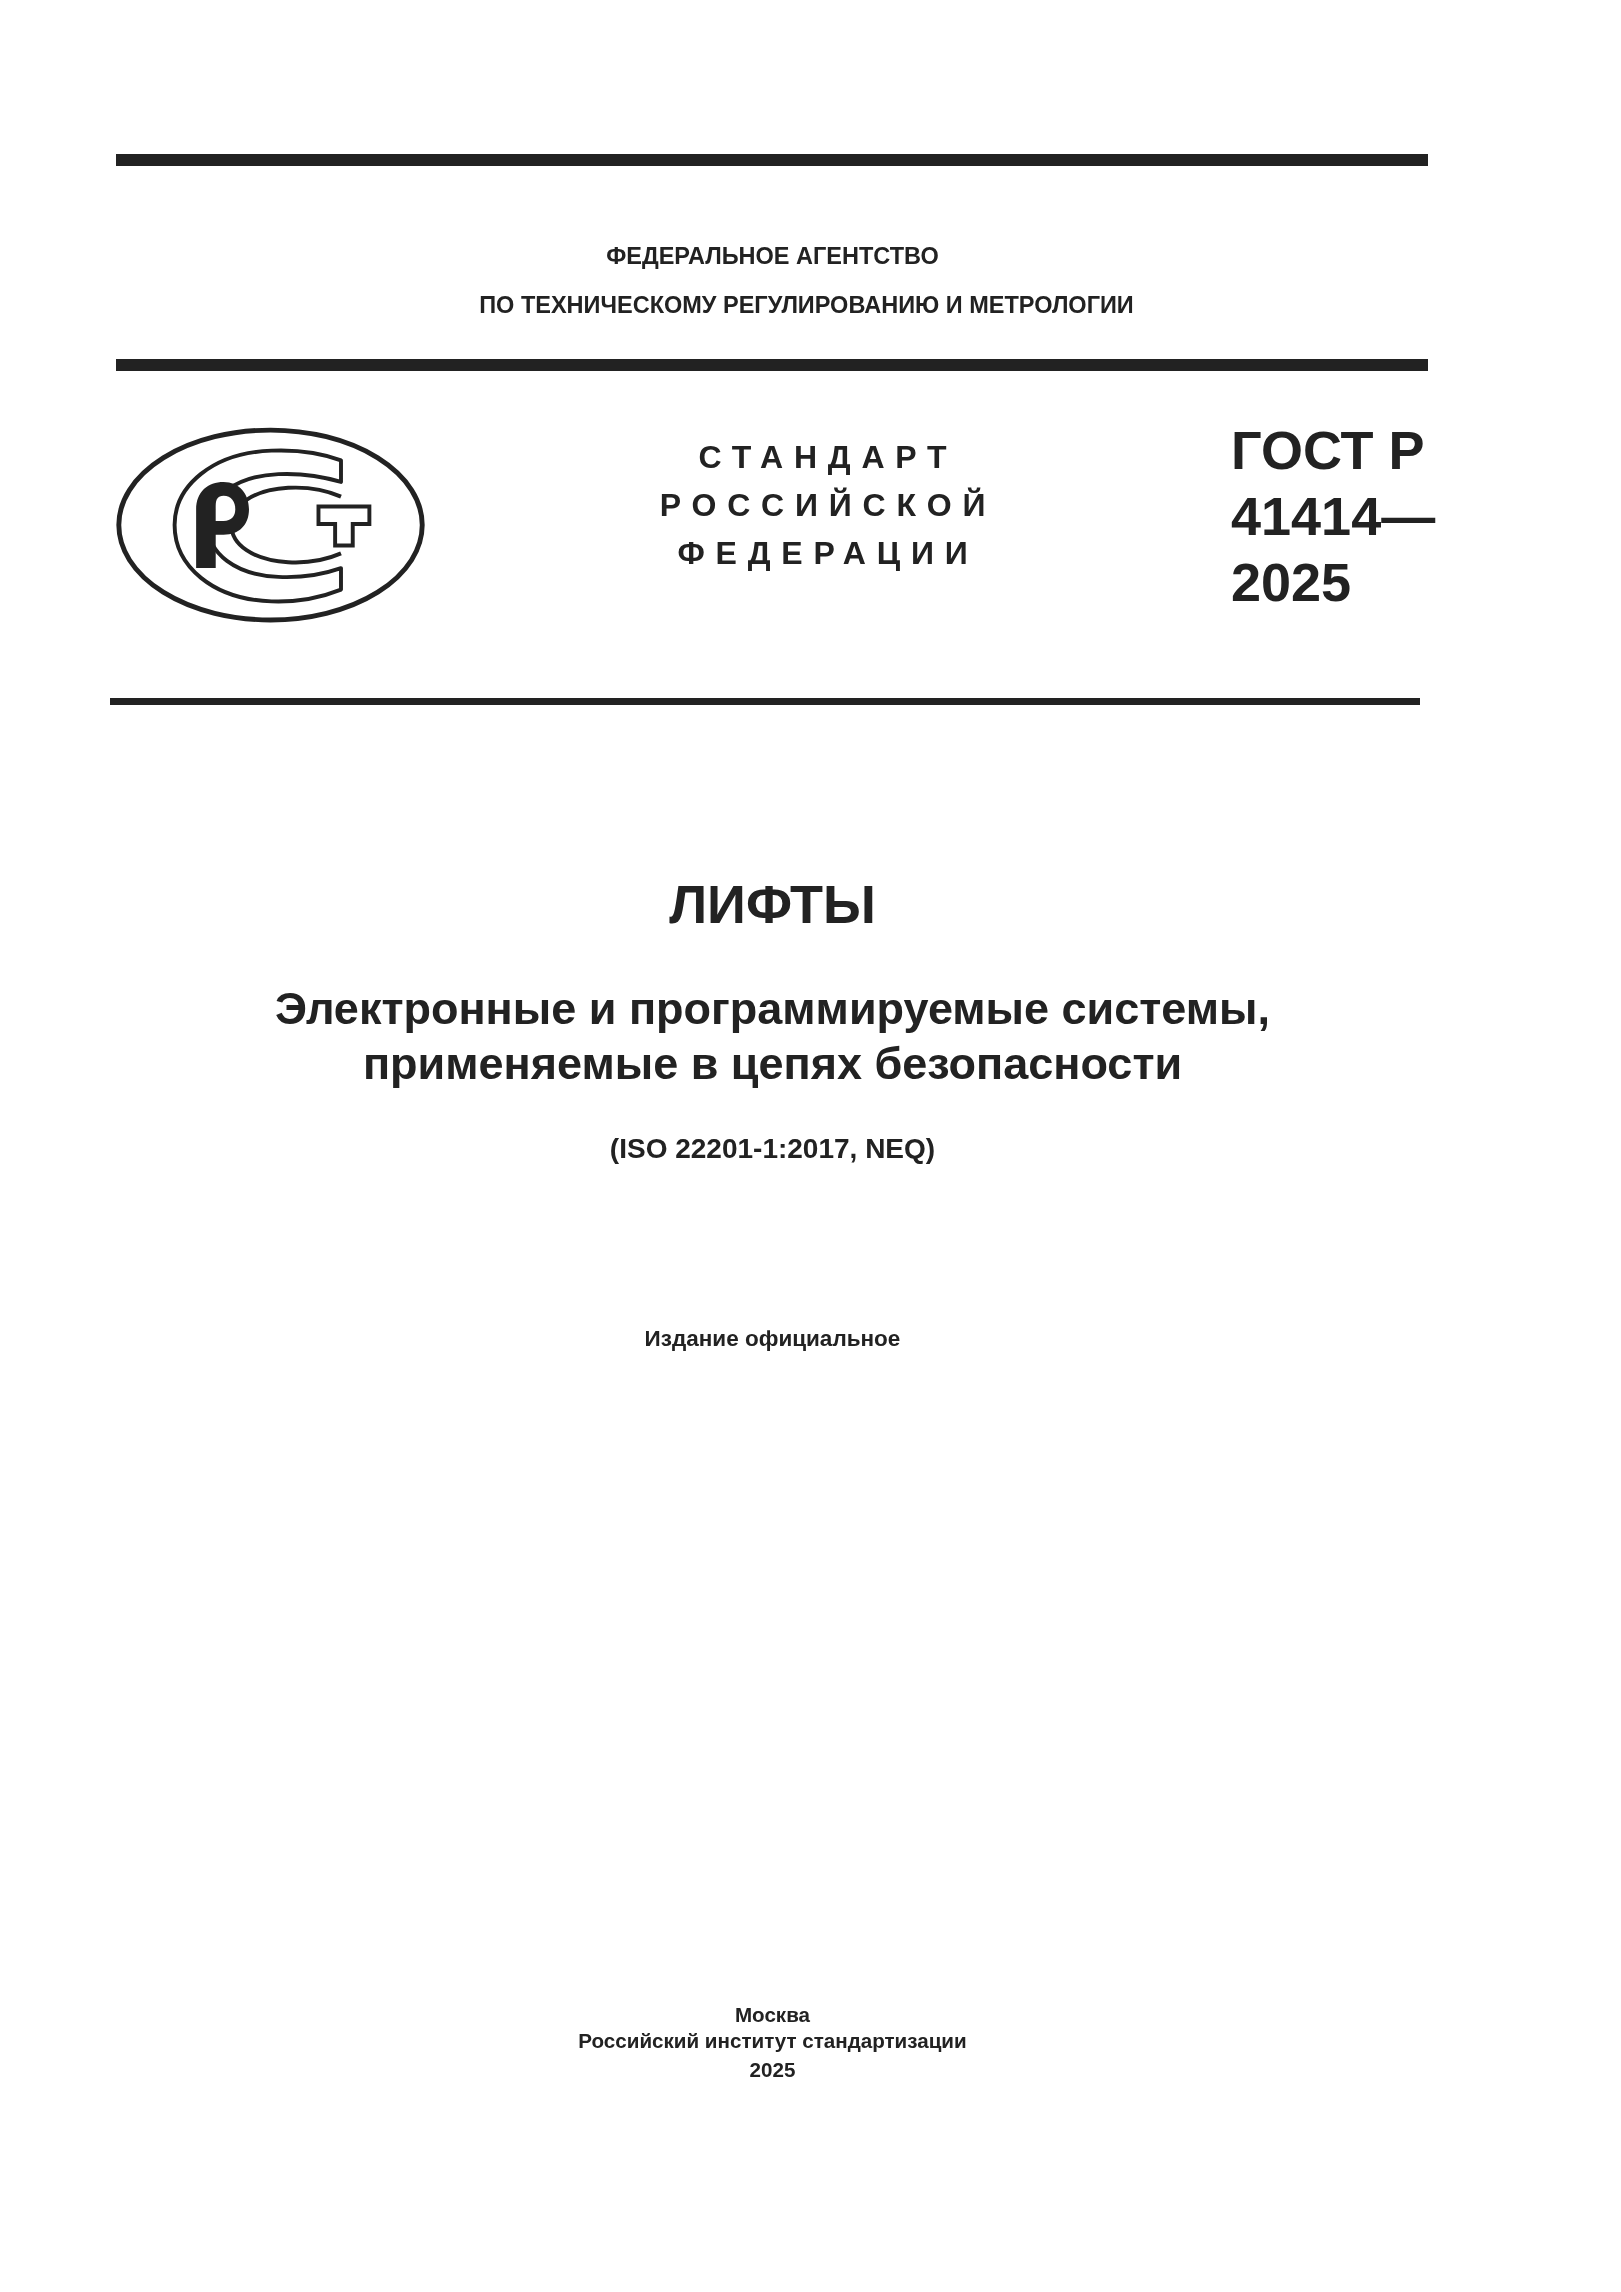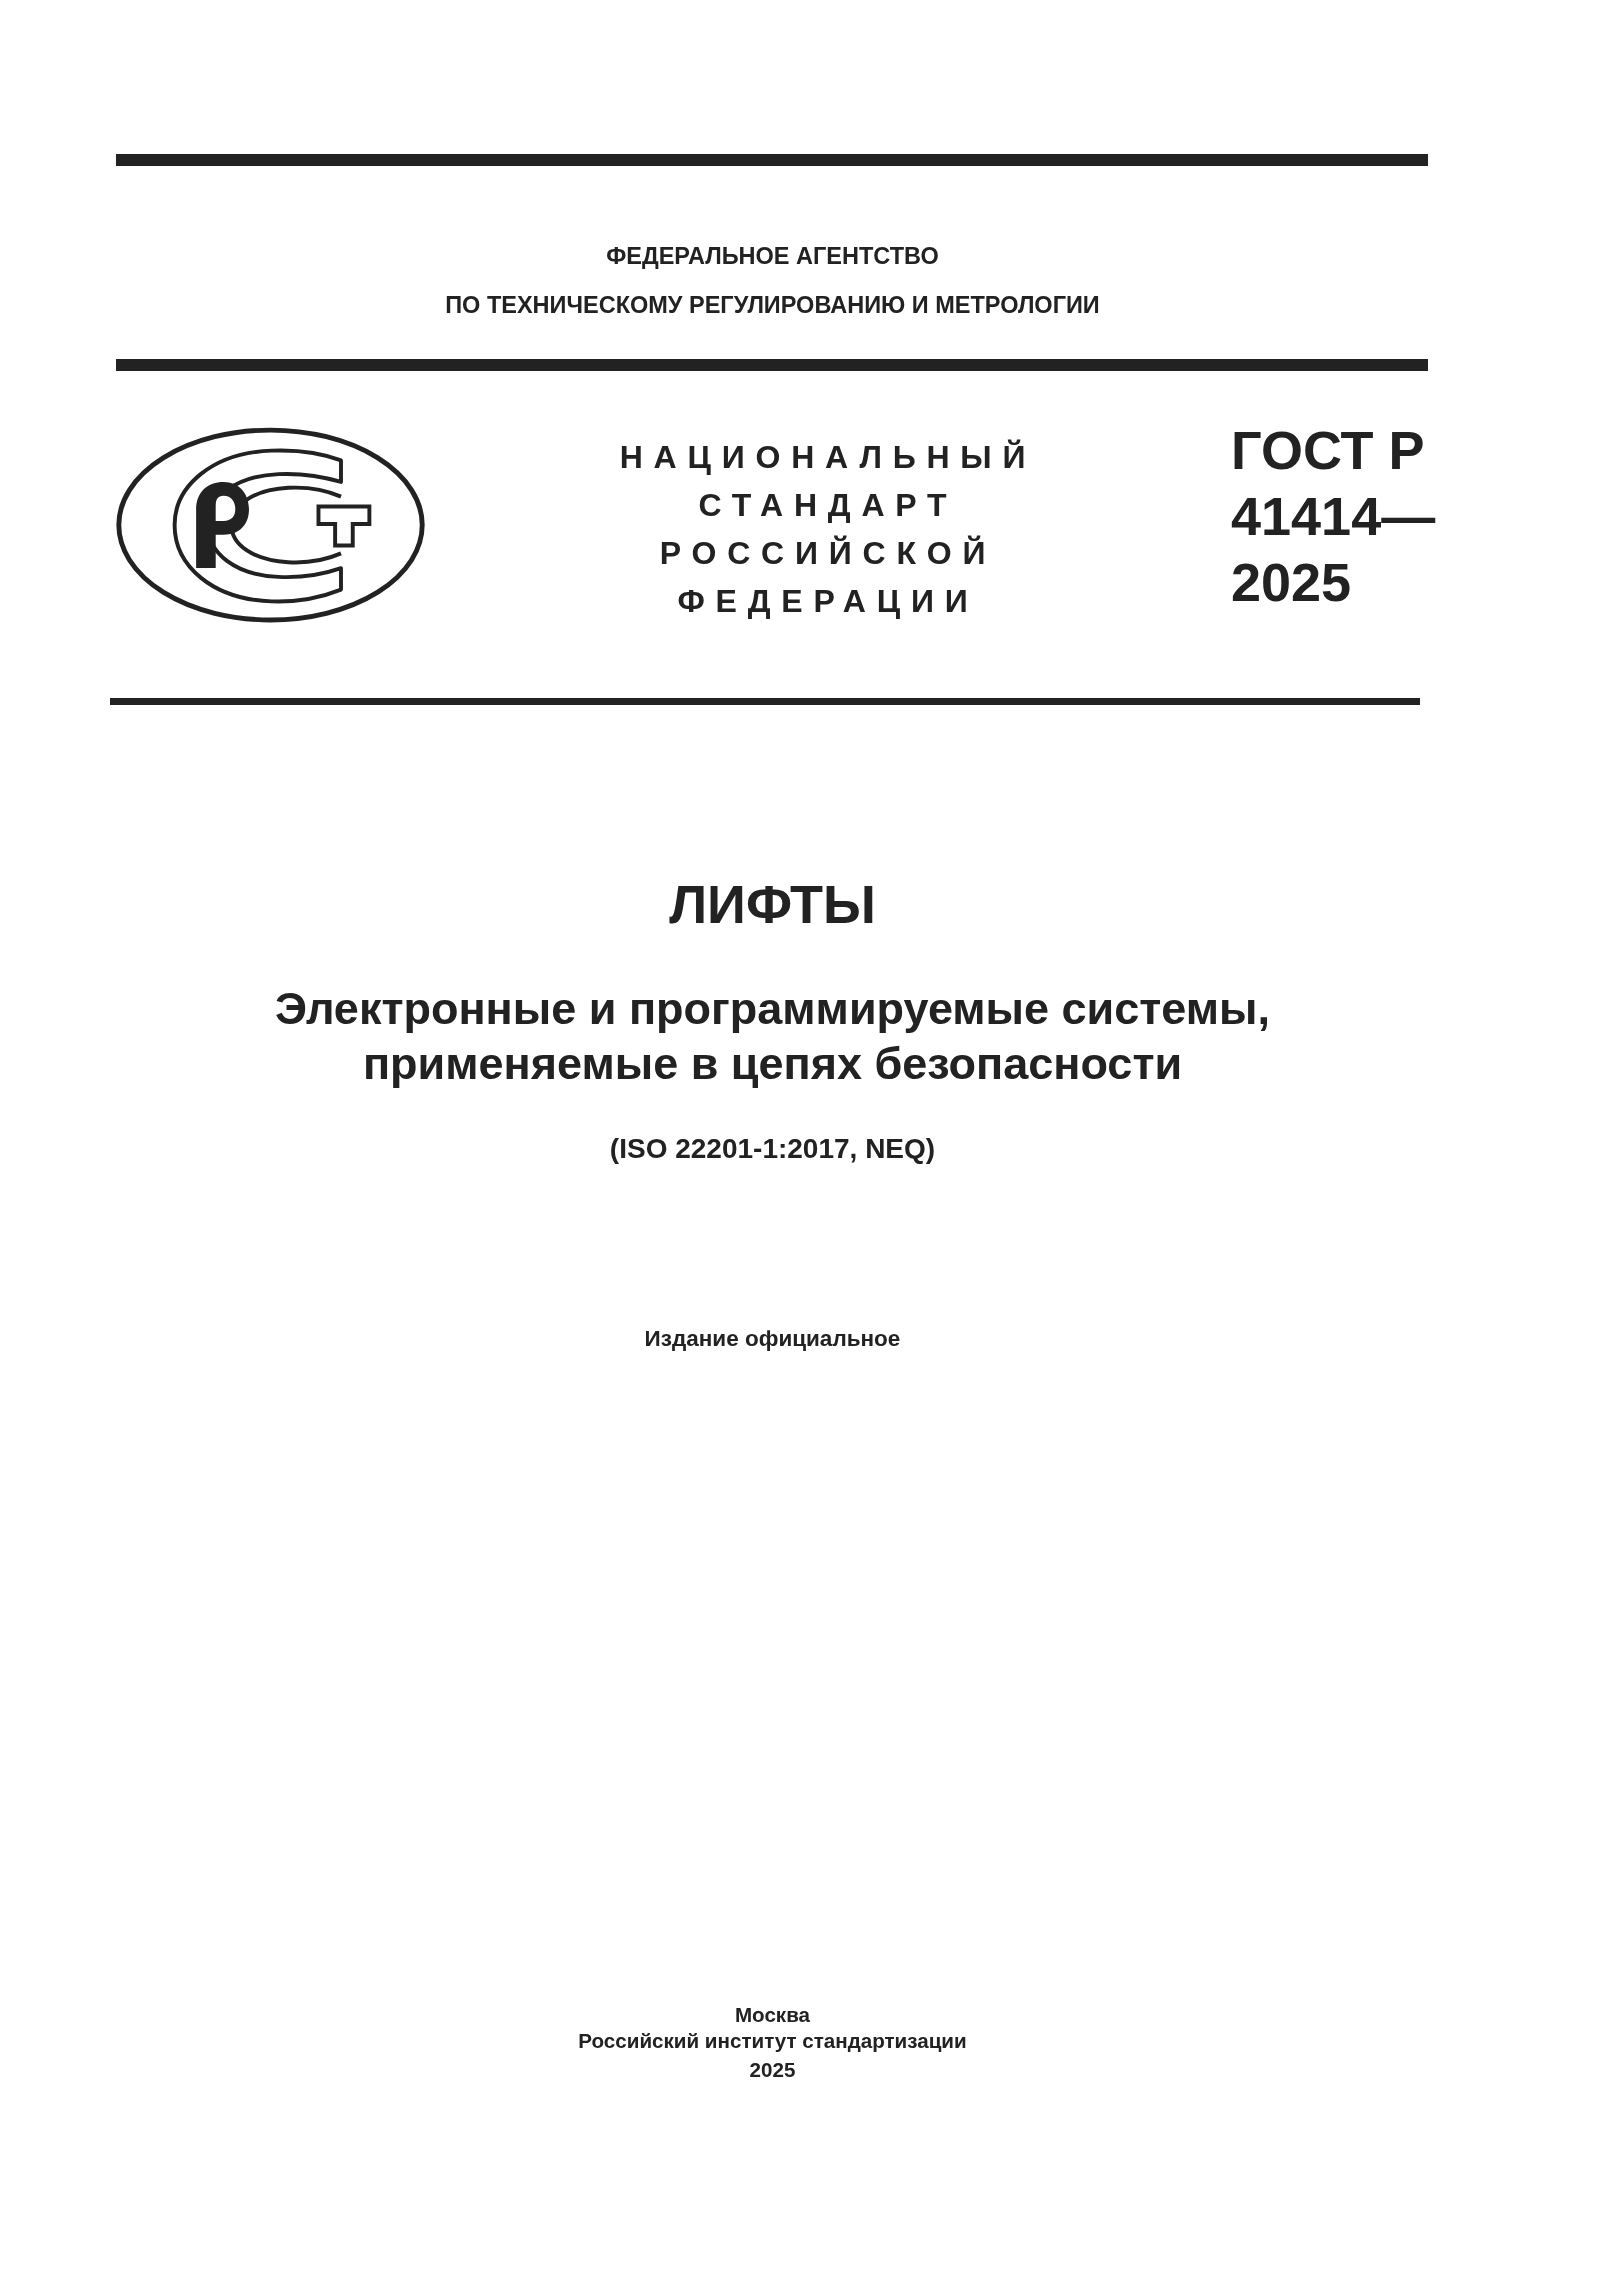--- a/index.html
+++ b/index.html
@@ -18,42 +18,41 @@
   .edition { font-size: 22.5px; line-height: 27.4px; top: 1325px; }
   .footer { font-size: 20.6px; line-height: 25.5px; top: 1974px; margin-top: 28px; }
   .logo { position: absolute; left: 110px; top: 423px; }
 </style>
 </head>
 <body>
 
 <div class="rule" style="left:116px; top:154px; width:1312px; height:11.8px;"></div>
 
 <div class="center-text agency" style="top:223px;">ФЕДЕРАЛЬНОЕ АГЕНТСТВО</div>
-<div class="center-text agency" style="top:272px;">ПО ТЕХНИЧЕСКОМУ РЕГУЛИРОВАНИЮ И МЕТРОЛОГИИ</div>
+<div class="center-text agency" style="top:272px;padding-left:34px;">ПО ТЕХНИЧЕСКОМУ РЕГУЛИРОВАНИЮ И МЕТРОЛОГИИ</div>
 
 <div class="rule" style="left:116px; top:359px; width:1312px; height:11.8px;"></div>
 
 <div class="logo">
   <svg width="323" height="206" viewBox="0 0 330 210" xmlns="http://www.w3.org/2000/svg">
 
     <ellipse cx="164" cy="104" rx="155" ry="97" fill="none" stroke="#222" stroke-width="5"></ellipse>
 
     <path d="M236 60 L236 38 C215 30 190 27 165 28 C105 30 66 64 66 104 C66 146 105 180 165 182 C192 183 216 178 236 170 L236 148 C216 155 194 158 172 157 C128 155 100 133 100 104 C100 76 128 54 172 52 C194 51 216 54 236 60 Z" fill="none" stroke="#222" stroke-width="4" stroke-linejoin="round"></path>
 
     <path d="M236 75 C220 68 200 65 182 66 C146 68 124 84 124 104 C124 124 146 140 182 142 C200 143 220 140 236 133" fill="none" stroke="#222" stroke-width="4"></path>
 
     <path d="M88 148 L88 88 C88 70 100 60 116 60 C132 60 142 72 142 88 C142 104 132 114 116 114 L108 114 L108 148 Z" fill="#222"></path>
     <path d="M108 100 L116 100 C124 100 128 95 128 88 C128 80 124 74 116 74 C110 74 108 78 108 84 Z" fill="#fff"></path>
 
     <path d="M213 85 L265 85 L265 103 L248 103 L248 125 L230 125 L230 103 L213 103 Z" fill="#fff" stroke="#222" stroke-width="4" stroke-linejoin="miter"></path>
   </svg>
 </div>
 
 <div class="natstd">
-  <div>НАЦИОНАЛЬНЫЙ</div>
   <div>СТАНДАРТ</div>
   <div>РОССИЙСКОЙ</div>
   <div>ФЕДЕРАЦИИ</div>
 </div>
 
 <div class="gost">
   <div>ГОСТ Р</div>
   <div>41414—</div>
   <div>2025</div>
 </div>

